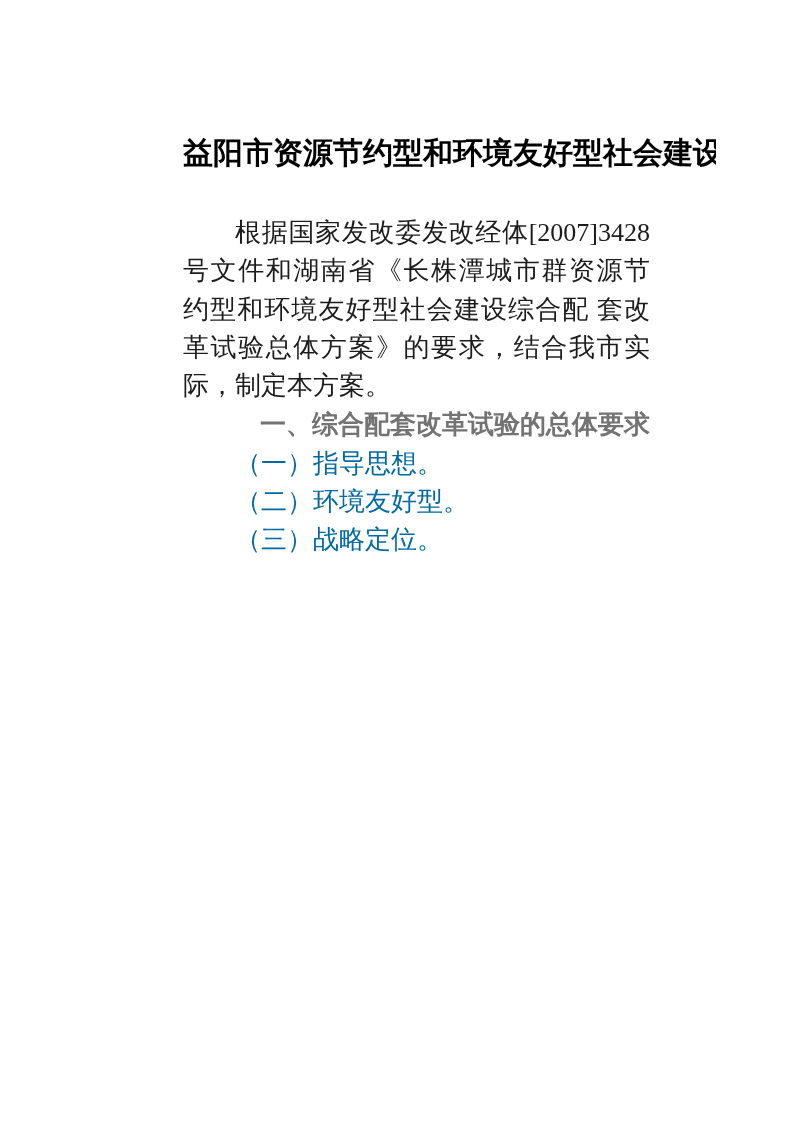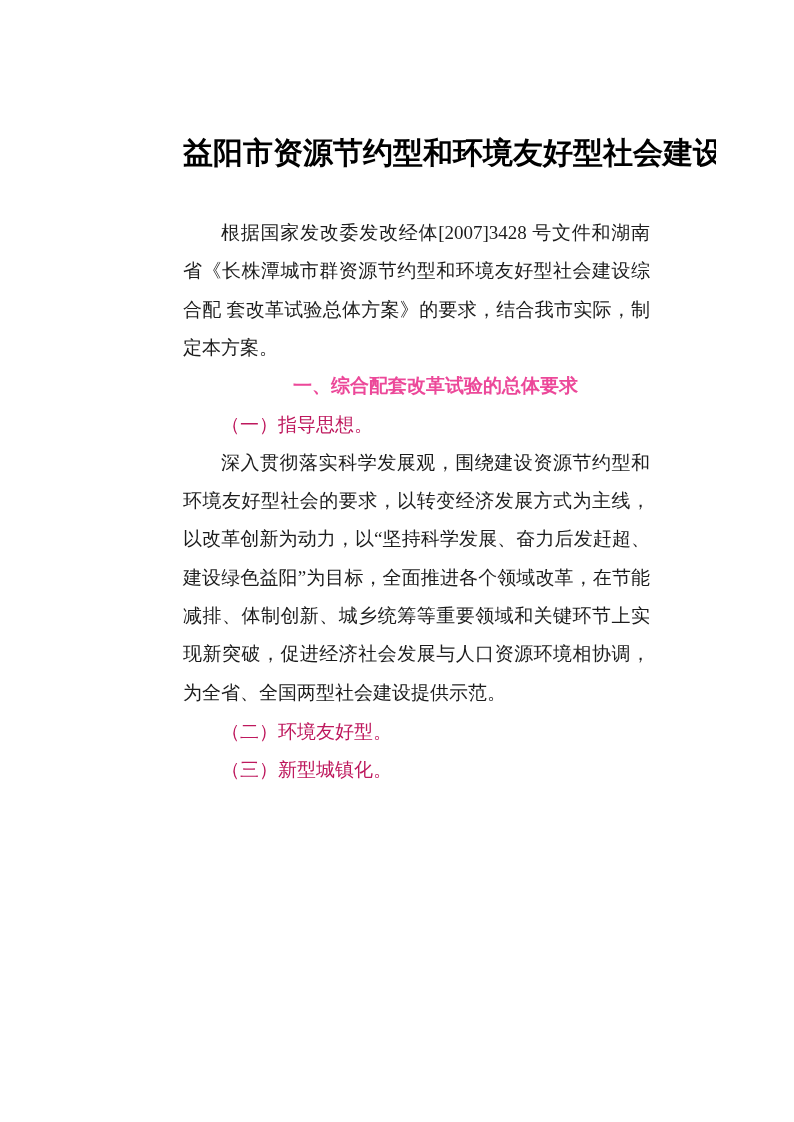--- a/index.html
+++ b/index.html
@@ -25,55 +25,54 @@
     font-family: "DejaVu Serif", "Liberation Serif", serif;
     font-weight: bold;
     font-size: 30px;
     line-height: 62px;
     color: #000000;
     letter-spacing: 0px;
     white-space: nowrap;
   }
   .doc-body {
     margin-top: 30px;
-    font-size: 19px;
+    font-size: 26px;
     line-height: 38.3px;
     text-align: justify;
     color: #1c1c1c;
   }
   .para {
     margin: 0;
     padding: 0;
     text-indent: 2em;
   }
   .para-body {
     font-family: "Liberation Serif", "DejaVu Serif", serif;
     font-weight: normal;
   }
   .para-heading-section {
     font-family: "Liberation Sans", "DejaVu Sans", sans-serif;
     font-weight: bold;
-    color: #ec4899;
-    text-align: center;
+    color: #737373;
+    text-align: right;
   }
   .para-heading-sub {
     font-family: "DejaVu Serif", "Liberation Serif", serif;
     font-weight: normal;
-    color: #be185d;
+    color: #0369a1;
     text-align: left;
   }
 </style>
 </head>
 <body>
 
 <div class="page">
   <div class="doc-title">
     <div>益阳市资源节约型和环境友好型社会建设</div>
   </div>
   <div class="doc-body">
       <p class="para para-body">根据国家发改委发改经体[2007]3428 号文件和湖南省《长株潭城市群资源节约型和环境友好型社会建设综合配 套改革试验总体方案》的要求，结合我市实际，制定本方案。</p>
       <p class="para para-heading-section">一、综合配套改革试验的总体要求</p>
       <p class="para para-heading-sub">（一）指导思想。</p>
-      <p class="para para-body">深入贯彻落实科学发展观，围绕建设资源节约型和环境友好型社会的要求，以转变经济发展方式为主线，以改革创新为动力，以“坚持科学发展、奋力后发赶超、建设绿色益阳”为目标，全面推进各个领域改革，在节能减排、体制创新、城乡统筹等重要领域和关键环节上实现新突破，促进经济社会发展与人口资源环境相协调，为全省、全国两型社会建设提供示范。</p>
       <p class="para para-heading-sub">（二）环境友好型。</p>
-      <p class="para para-heading-sub">（三）新型城镇化。</p>
+      <p class="para para-heading-sub">（三）战略定位。</p>
     </div>
 </div>
 
 </body></html>

